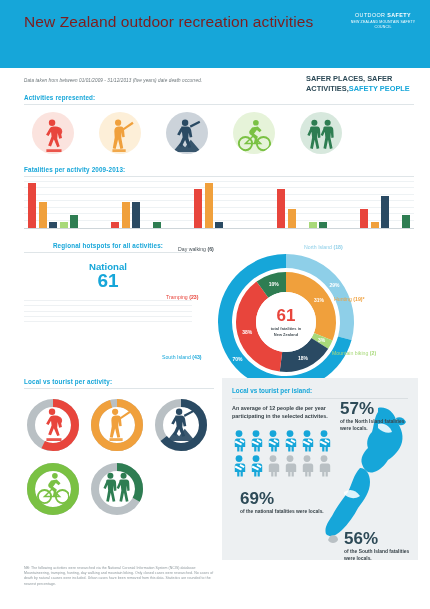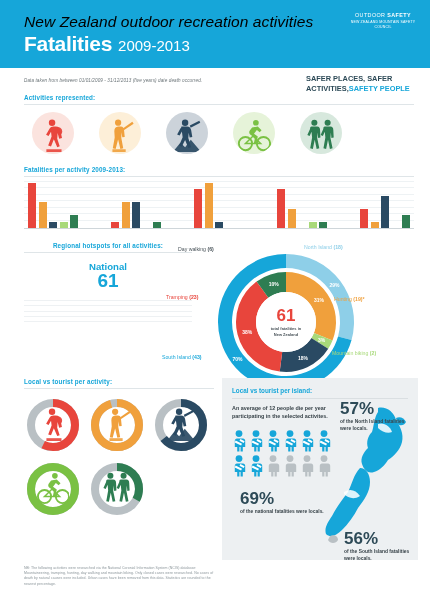--- a/index.html
+++ b/index.html
@@ -12,26 +12,25 @@
   .page { position: relative; width: 430px; height: 609px; background:#fff; }
 
   
   .header {
     position: relative;
     height: 68px;
     background: #16a6d9;
     padding: 12px 16px 0 24px;
   }
   .hdr-line1 {
-    color: #000000;
+    color: #7f1d1d;
     font-size: 15.5px;
     font-weight: 400;
     letter-spacing: .1px;
     line-height: 19px;
-    font-style: italic;
   }
   .hdr-line2 { margin-top: 1px; display: flex; align-items: baseline; gap: 6px; }
   .hdr-fatal {
     color: #ffffff; font-size: 21px; font-weight: bold; letter-spacing: -.3px;
   }
   .hdr-years { color: #ffffff; font-size: 15px; font-weight: 400; }
 
   .logo {
     position: absolute; right: 14px; top: 10px;
     width: 66px; text-align: center; color: #fff;
@@ -148,24 +147,20 @@
     font-size: 3.5px; color: #8c969b; line-height: 5.2px; letter-spacing: .05px;
   }
 </style>
 </head>
 <body>
 
 <div class="page">
 
   <div class="header">
     <div class="hdr-line1">New Zealand outdoor recreation activities</div>
-    <div class="hdr-line2">
-      <span class="hdr-fatal">Fatalities</span>
-      <span class="hdr-years">2009-2013</span>
-    </div>
     <div class="logo">
       <div class="logo-sub1"><span class="thin">OUTDOOR </span><span>SAFETY</span></div>
       <div class="logo-sub2">NEW ZEALAND MOUNTAIN SAFETY COUNCIL</div>
     </div>
   </div>
 
   <div class="subhead">
     <div class="datanote">Data taken from between 01/01/2009 - 31/12/2013 (five years) date death occurred.</div>
     <div class="tagline">
       <span class="dk">SAFER PLACES, SAFER</span><br>

